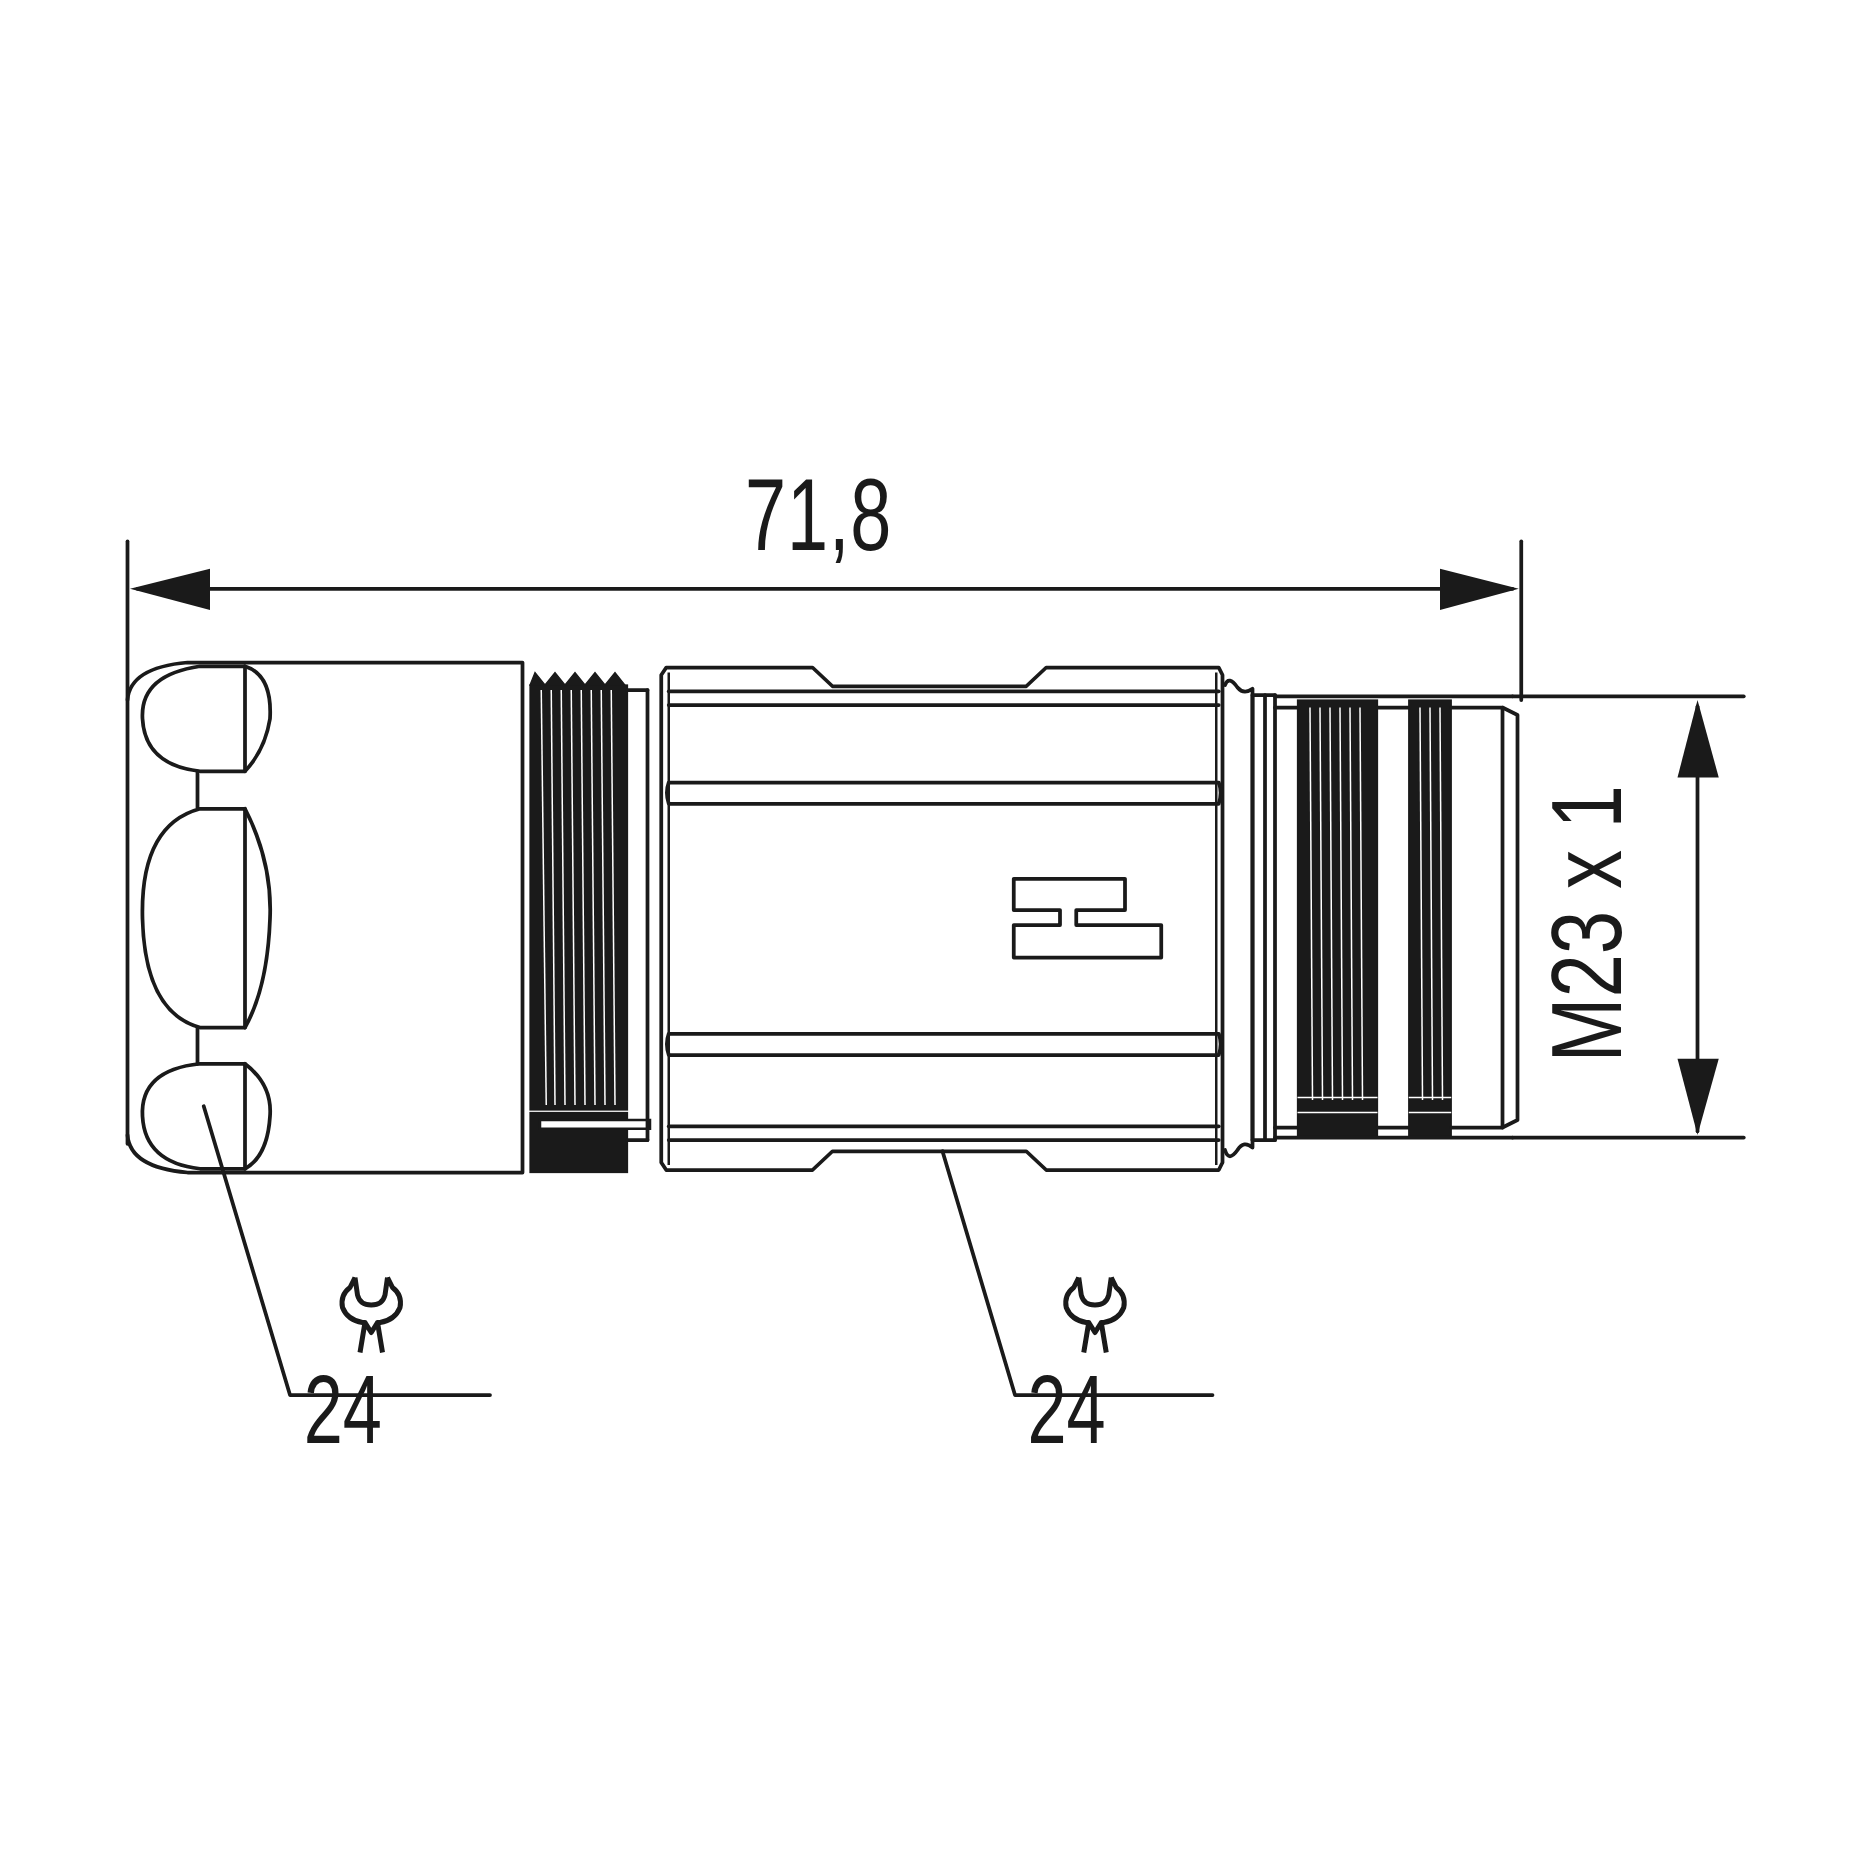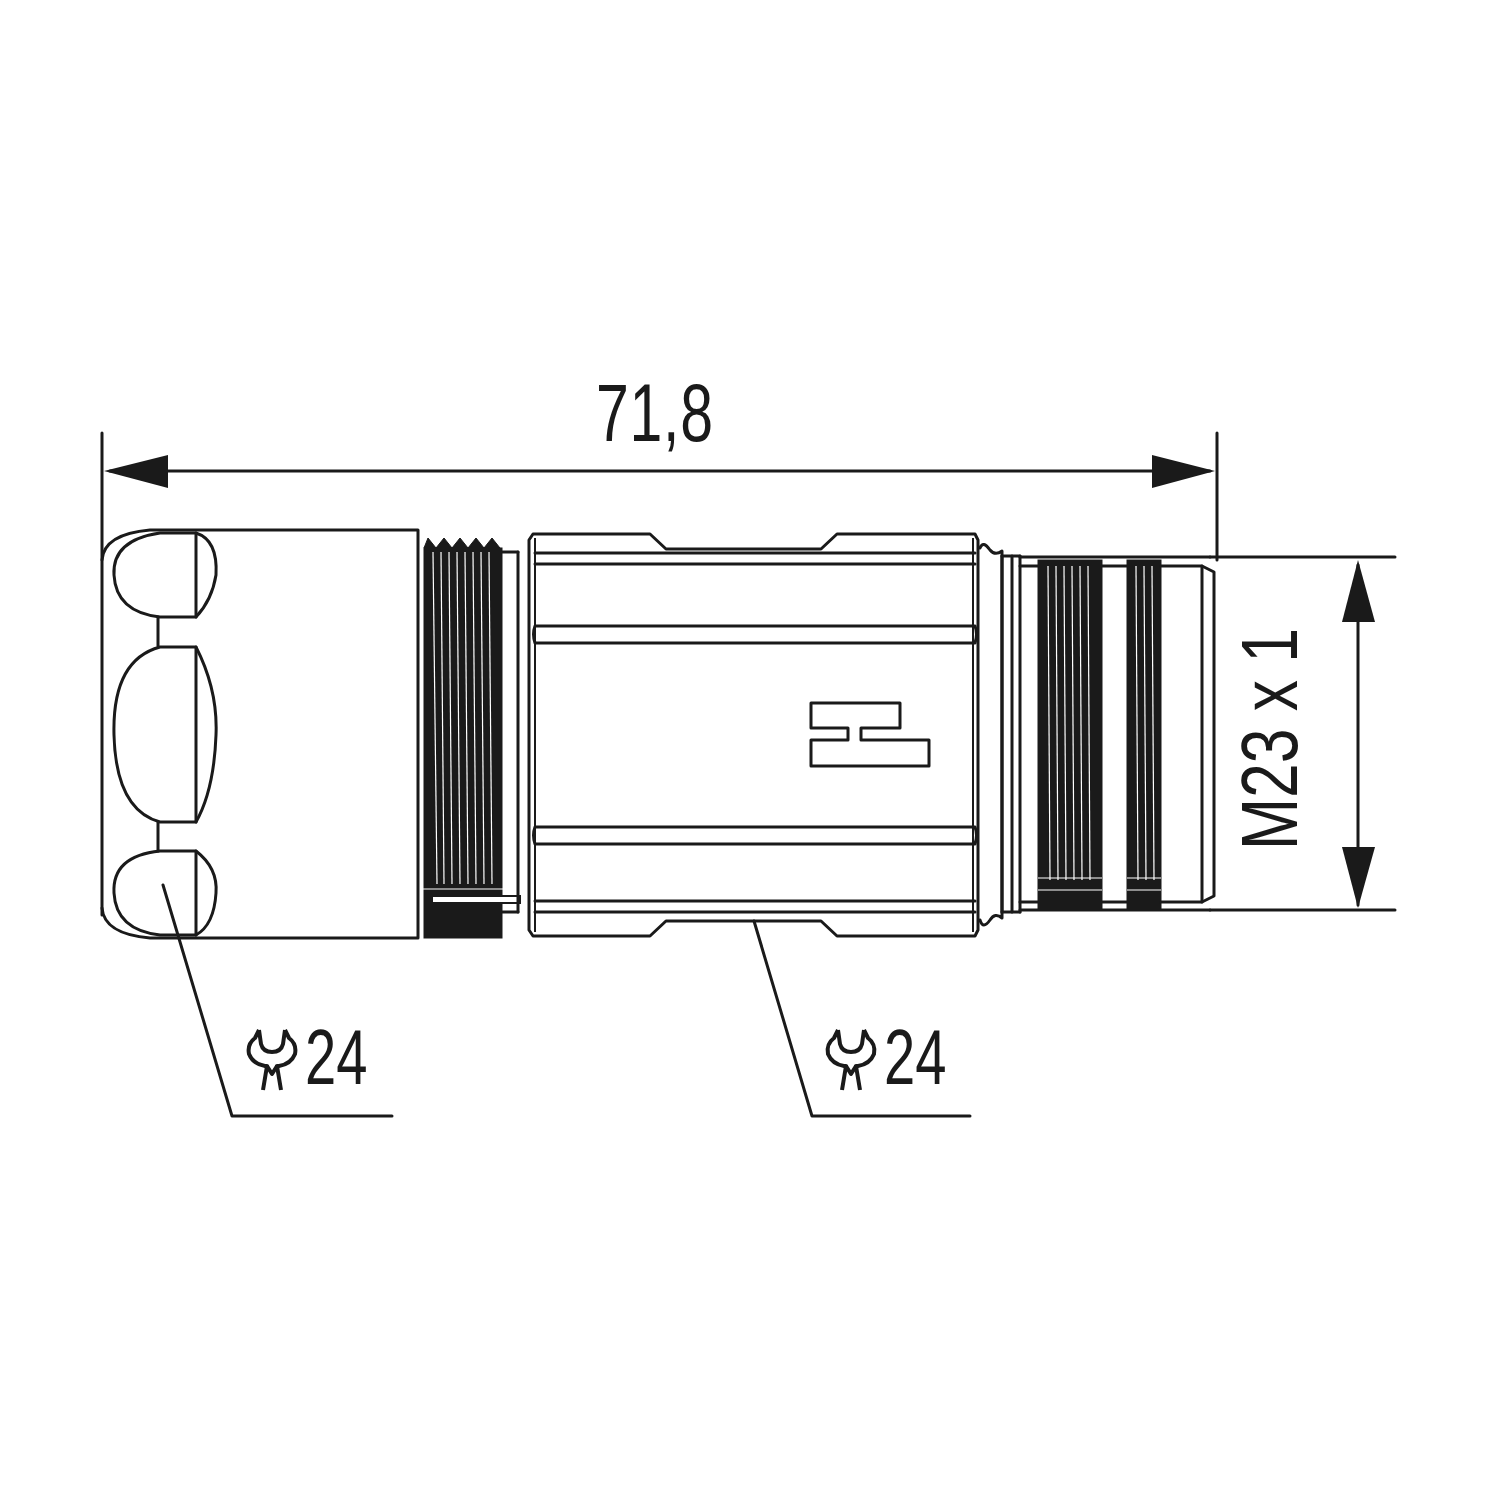--- a/index.html
+++ b/index.html
@@ -6,21 +6,21 @@
     body { width: 1500px; height: 1500px; position: relative; overflow: hidden; }
     #drawing { position: absolute; left: 0; top: 0; width: 1500px; height: 1500px; }
     .ln { stroke: #1a1a1a; stroke-width: 3; fill: none; stroke-linejoin: round; stroke-linecap: round; }
     .thin { stroke: #1a1a1a; stroke-width: 2; fill: none; }
     .fillk { fill: #1a1a1a; stroke: none; }
     .thread { fill: #1a1a1a; stroke: #1a1a1a; stroke-width: 1; }
     .gap { stroke: #ffffff; stroke-width: 1.2; fill: none; }
     .label { position: absolute; font-family: "Liberation Sans", sans-serif; color: #1a1a1a; line-height: 1; white-space: nowrap; }
     #dim-length-label { left: 596px; top: 372px; font-size: 82px; transform: scaleX(0.72); transform-origin: left top; letter-spacing: 1px; }
     #dim-thread-label { left: 1230px; top: 850px; font-size: 80px; transform-origin: left top; transform: rotate(-90deg) scaleX(0.78); }
-    .wrench-label { position: absolute; display: flex; align-items: flex-end; }
+    .wrench-label { position: absolute; display: flex; align-items: flex-end; flex-direction: column; }
     .wrench-label .num { font-family: "Liberation Sans", sans-serif; font-size: 78px; color: #1a1a1a; line-height: 1; transform: scaleX(0.72); transform-origin: left bottom; }
     .wrench-label svg { width: 58px; height: 70px; margin-right: 4px; }
     #wrench-label-1 { left: 243px; top: 1018px; }
     #wrench-label-2 { left: 822px; top: 1018px; }
   </style>
 </head>
 <body>
 
 <svg id="drawing" viewBox="0 0 1500 1500" xmlns="http://www.w3.org/2000/svg">
 

